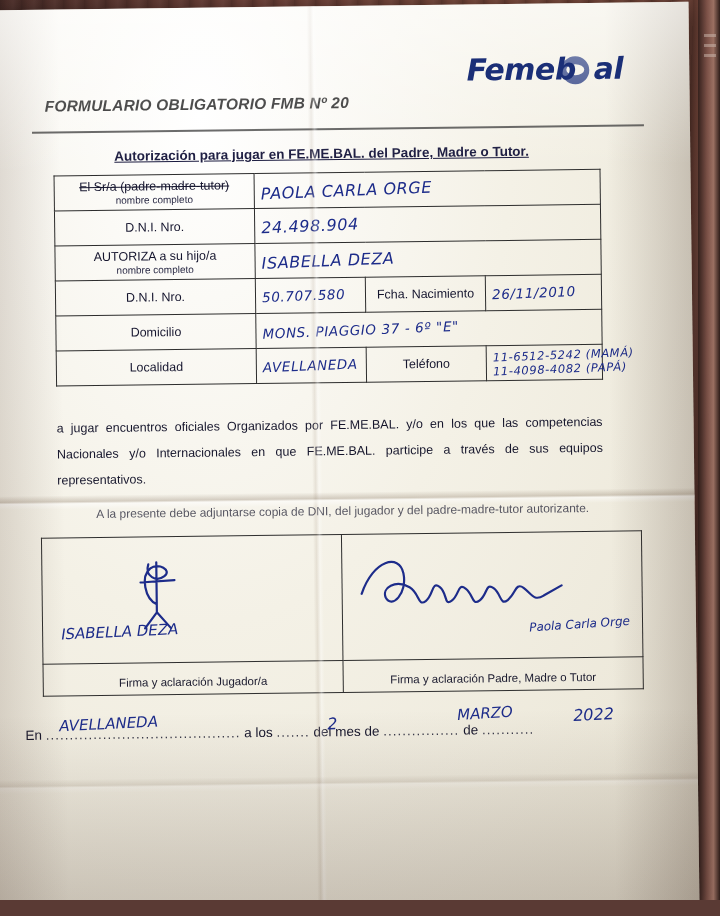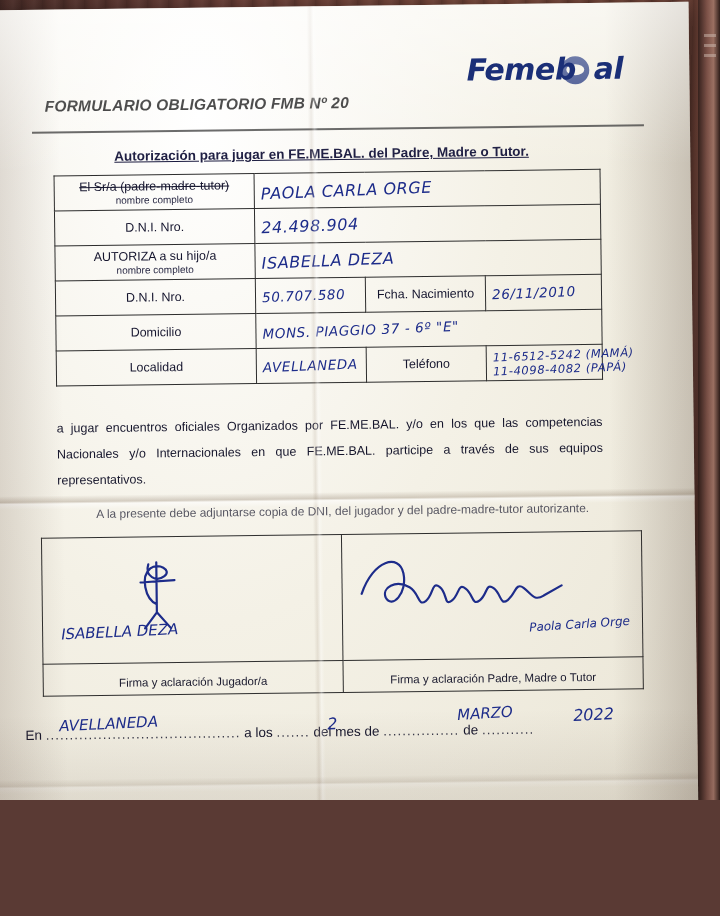--- a/index.html
+++ b/index.html
@@ -9,21 +9,21 @@
   }
   body {
     width: 720px;
     height: 916px;
     overflow: hidden;
     font-family: "Liberation Sans", sans-serif;
   }
   .scene {
     position: relative;
     width: 720px;
-    height: 800px;
+    height: 900px;
     background: linear-gradient(105deg, #4d2f2a 0%, #6b4038 25%, #7a4a3c 55%, #5c362f 100%);
     overflow: hidden;
   }
   .wood-grain {
     position: absolute;
     inset: 0;
     background: repeating-linear-gradient(92deg, rgba(0,0,0,0.18) 0px, rgba(0,0,0,0.0) 7px, rgba(255,255,255,0.03) 13px, rgba(0,0,0,0.12) 21px);
     pointer-events: none;
   }
   .edge-strip {

